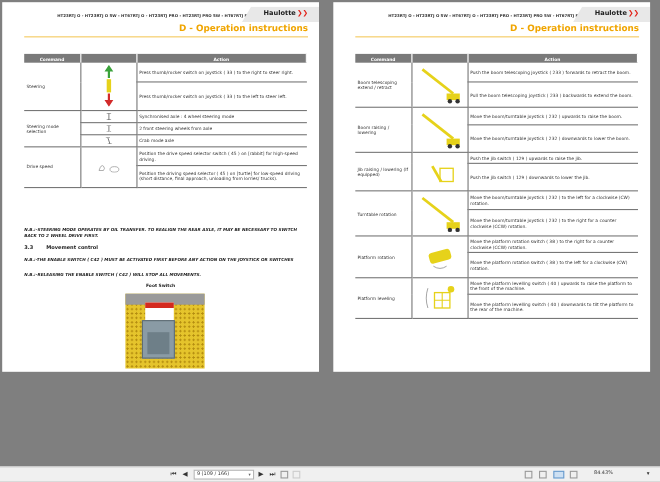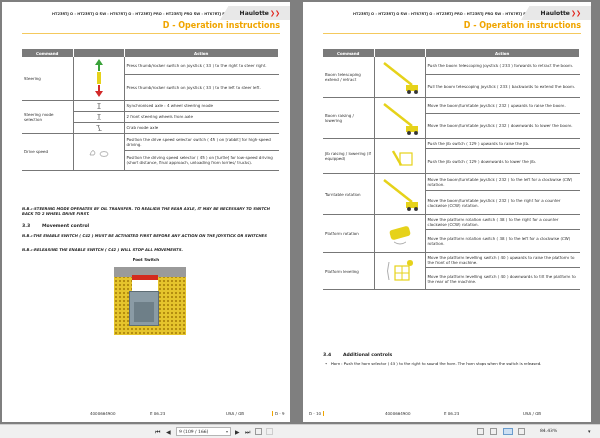--- a/index.html
+++ b/index.html
@@ -1,18 +1,18 @@
 <!DOCTYPE html>
 <html><head>
 <meta charset="utf-8">
 <style>
   * { box-sizing: border-box; margin: 0; padding: 0; }
   html, body { width: 600px; height: 438px; overflow: hidden; background: #8c8c8c; font-family: "DejaVu Sans", sans-serif; }
   .viewer { position: absolute; left: 0; top: 0; width: 600px; height: 438px; background: #7f7f7f; }
-  .page { position: absolute; top: 2px; width: 288px; height: 420px; background: #fff; overflow: hidden; }
+  .page { position: absolute; top: 2px; width: 288px; height: 336px; background: #fff; overflow: hidden; }
   .page.left { left: 2px; }
   .page.right { left: 303px; }
   .hdr-models { position: absolute; top: 10px; font-size: 3.6px; font-weight: bold; color: #333; white-space: nowrap; }
   .hdr-brandbox { position: absolute; top: 4px; right: 0; width: 70px; height: 14px; background: #e8e8e8; clip-path: polygon(12% 0, 100% 0, 100% 100%, 0 100%); }
   .hdr-brand { position: absolute; top: 7px; right: 10px; font-size: 6px; font-weight: bold; color: #222; }
   .hdr-brand .chev { color: #e2231a; font-weight: bold; margin-left: 1px; }
   .hdr-title { position: absolute; top: 19px; right: 10px; font-size: 8px; font-weight: bold; color: #f0a500; }
   .hdr-line { position: absolute; top: 31px; left: 20px; right: 10px; height: 1px; background: #f4c95d; }
   table.ops { position: absolute; left: 20px; width: 257px; border-collapse: collapse; font-size: 4px; color: #333; }
   table.ops th { background: #7a7a7a; color: #fff; font-weight: bold; height: 8px; font-size: 4px; border-right: 1px solid #fff; }

